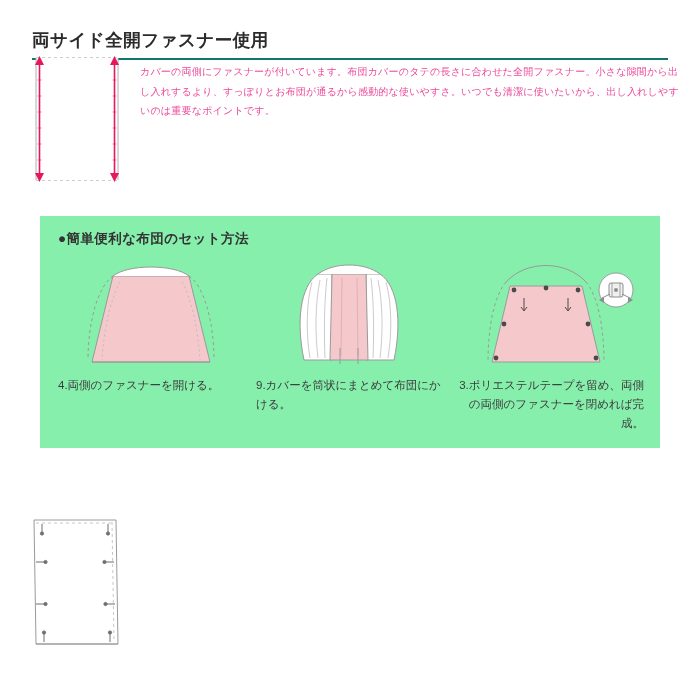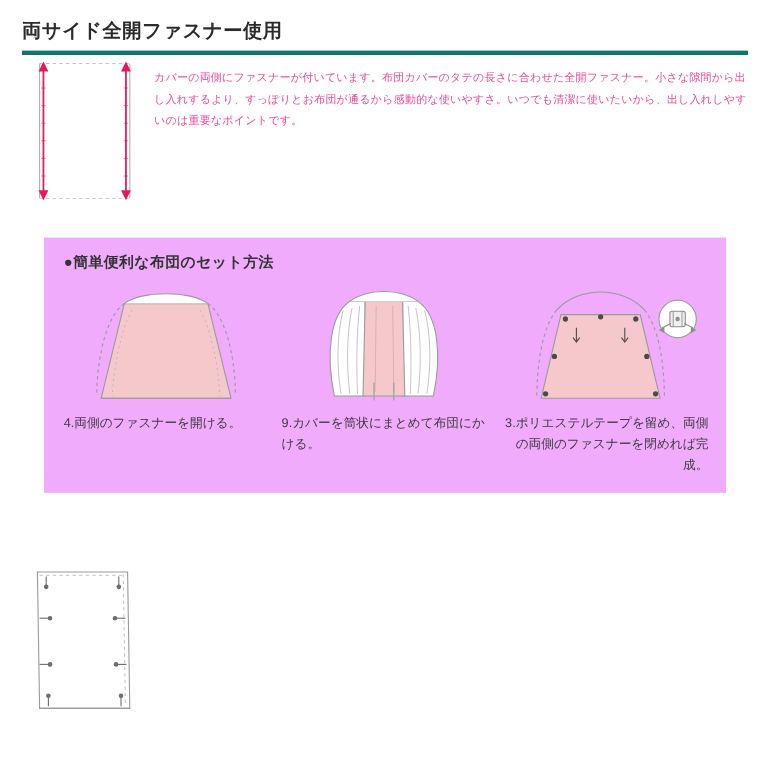--- a/index.html
+++ b/index.html
@@ -22,22 +22,22 @@
     padding: 0 20px;
   }
 
   
   .section-heading {
     font-size: 17.5px;
     font-weight: bold;
     letter-spacing: 0.5px;
     color: #2b2b2b;
     padding-bottom: 6px;
-    border-bottom: 4px solid #0f766e;
-    margin: 0;
+    border-bottom: 2px solid #0f766e;
+    margin: 12px;
   }
   #sec1-heading-wrap { position: absolute; left: 20px; top: 16px; width: 660px; }
   #sec2-heading-wrap { position: absolute; left: 20px; top: 476px; width: 660px; }
 
   
   .body-text {
     font-size: 10px;
     line-height: 1.95;
     color: #ec4899;
     letter-spacing: 0.2px;
@@ -64,21 +64,21 @@
     height: 138px;
   }
 
   
   #steps-panel {
     position: absolute;
     left: 40px;
     top: 216px;
     width: 620px;
     height: 232px;
-    background: #f0abfc;
+    background: #86efac;
   }
   #steps-title {
     position: absolute;
     left: 18px;
     top: 14px;
     font-size: 13.5px;
     font-weight: bold;
     color: #333333;
     letter-spacing: 0.4px;
   }

